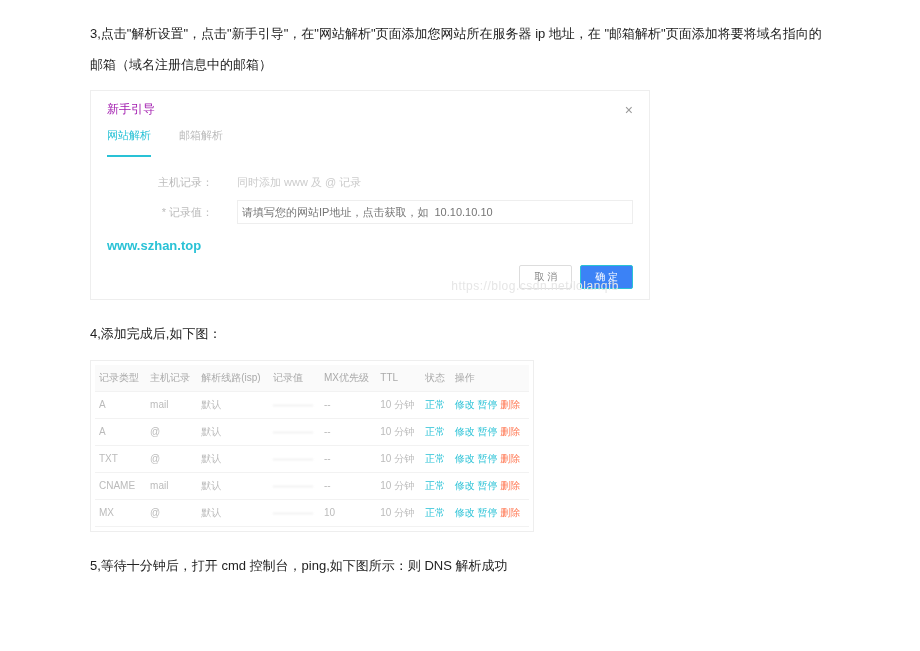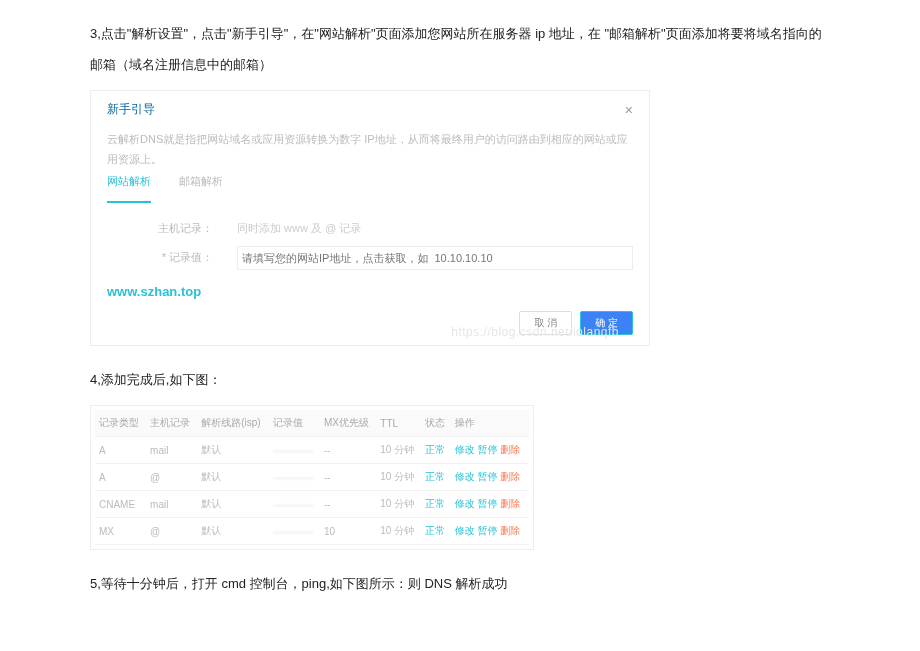--- a/index.html
+++ b/index.html
@@ -2,21 +2,21 @@
 <html><head>
 <meta charset="utf-8">
 <style>
   html,body{margin:0;padding:0;background:#fff;font-family:"Microsoft YaHei","Helvetica Neue",Arial,sans-serif;color:#333;}
   .page{width:920px;min-height:651px;box-sizing:border-box;padding:0 90px 30px 90px;}
   .para{font-size:13px;line-height:2.4;color:#222;margin:18px 0 10px 0;}
   
   .dialog-shot{width:560px;border:1px solid #eee;padding:4px 6px 6px 6px;box-sizing:border-box;background:#fff;}
   .dialog{background:#fff;}
   .dlg-head{display:flex;align-items:center;justify-content:space-between;padding:6px 10px;}
-  .dlg-title{font-size:12px;color:#0369a1;}
+  .dlg-title{font-size:12px;color:#a21caf;}
   .dlg-close{font-size:14px;color:#999;cursor:pointer;line-height:1;}
   .dlg-tip{font-size:11px;color:#bbb;line-height:1.8;padding:6px 10px 0 10px;filter:blur(0.4px);}
   .dlg-tabs{display:flex;gap:28px;font-size:11px;padding:4px 10px 0 10px;}
   .tab{padding-bottom:12px;color:#bbb;}
   .tab.active{color:#29c2d6;border-bottom:2px solid #29c2d6;}
   .dlg-form{padding:8px 10px 2px 60px;}
   .row{display:flex;align-items:center;gap:24px;margin:10px 0;font-size:11px;color:#bbb;}
   .row .lbl{width:56px;text-align:right;color:#bbb;flex:0 0 auto;filter:blur(0.3px);}
   .row .val{flex:1;color:#ccc;filter:blur(0.4px);}
   .inp{flex:1;height:22px;border:1px solid #eee;padding:0 4px;color:#ccc;font-size:11px;filter:blur(0.4px);}
@@ -43,21 +43,20 @@
 <div class="page">
 
   <p class="para">3,点击"解析设置"，点击"新手引导"，在"网站解析"页面添加您网站所在服务器 ip 地址，在 "邮箱解析"页面添加将要将域名指向的邮箱（域名注册信息中的邮箱）</p>
 
   <div class="dialog-shot wm" data-wm="https://blog.csdn.net/lolanqfb">
     <div class="dialog">
       <div class="dlg-head">
         <span class="dlg-title">新手引导</span>
         <span class="dlg-close">×</span>
       </div>
-      <div class="dlg-tip">云解析DNS就是指把网站域名或应用资源转换为数字 IP地址，从而将最终用户的访问路由到相应的网站或应用资源上。</div>
       <div class="dlg-tabs">
         <span class="tab active">网站解析</span>
         <span class="tab">邮箱解析</span>
       </div>
       <div class="dlg-form">
         <div class="row">
           <span class="lbl">主机记录：</span>
           <span class="val">同时添加 www 及 @ 记录</span>
         </div>
         <div class="row">
@@ -104,20 +103,30 @@
             <td>A</td>
             <td>@</td>
             <td>默认</td>
             <td class="blur">————</td>
             <td>--</td>
             <td>10 分钟</td>
             <td><span class="st">正常</span></td>
             <td><span class="op">修改 暂停</span> <span class="del">删除</span></td>
           </tr>
           <tr>
+            <td>TXT</td>
+            <td>@</td>
+            <td>默认</td>
+            <td class="blur">————</td>
+            <td>--</td>
+            <td>10 分钟</td>
+            <td><span class="st">正常</span></td>
+            <td><span class="op">修改 暂停</span> <span class="del">删除</span></td>
+          </tr>
+          <tr>
             <td>CNAME</td>
             <td>mail</td>
             <td>默认</td>
             <td class="blur">————</td>
             <td>--</td>
             <td>10 分钟</td>
             <td><span class="st">正常</span></td>
             <td><span class="op">修改 暂停</span> <span class="del">删除</span></td>
           </tr>
           <tr>

